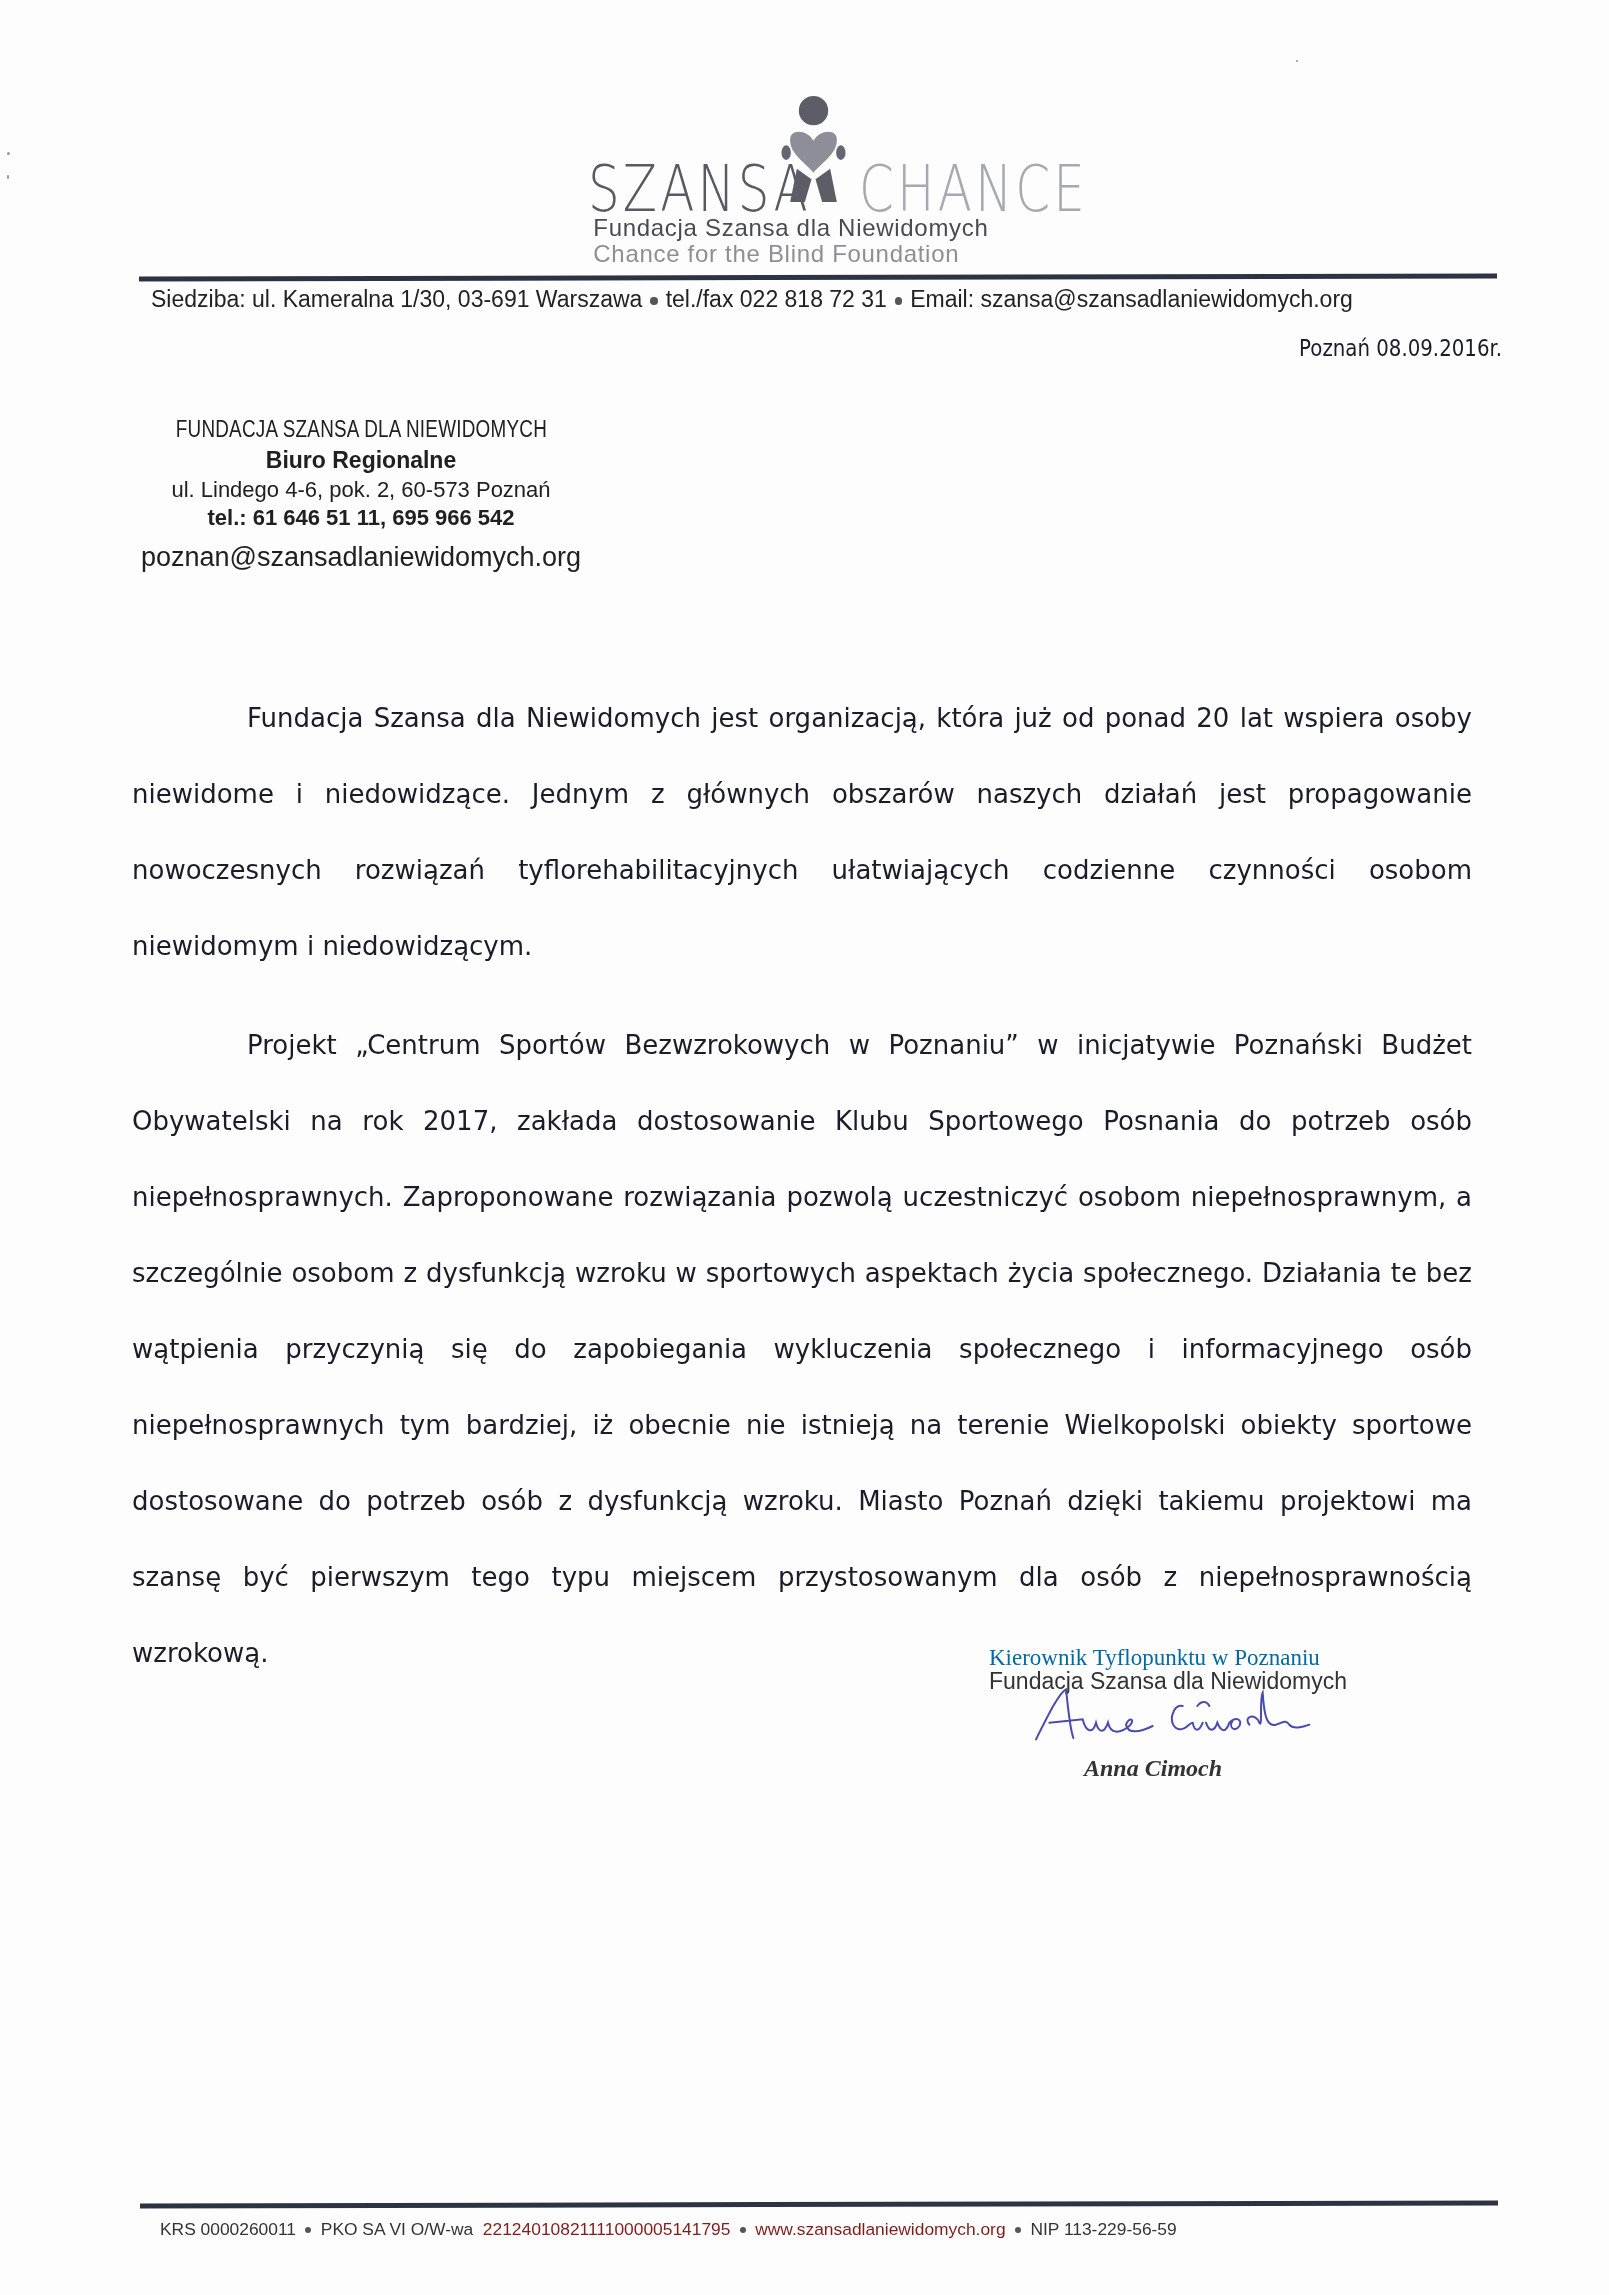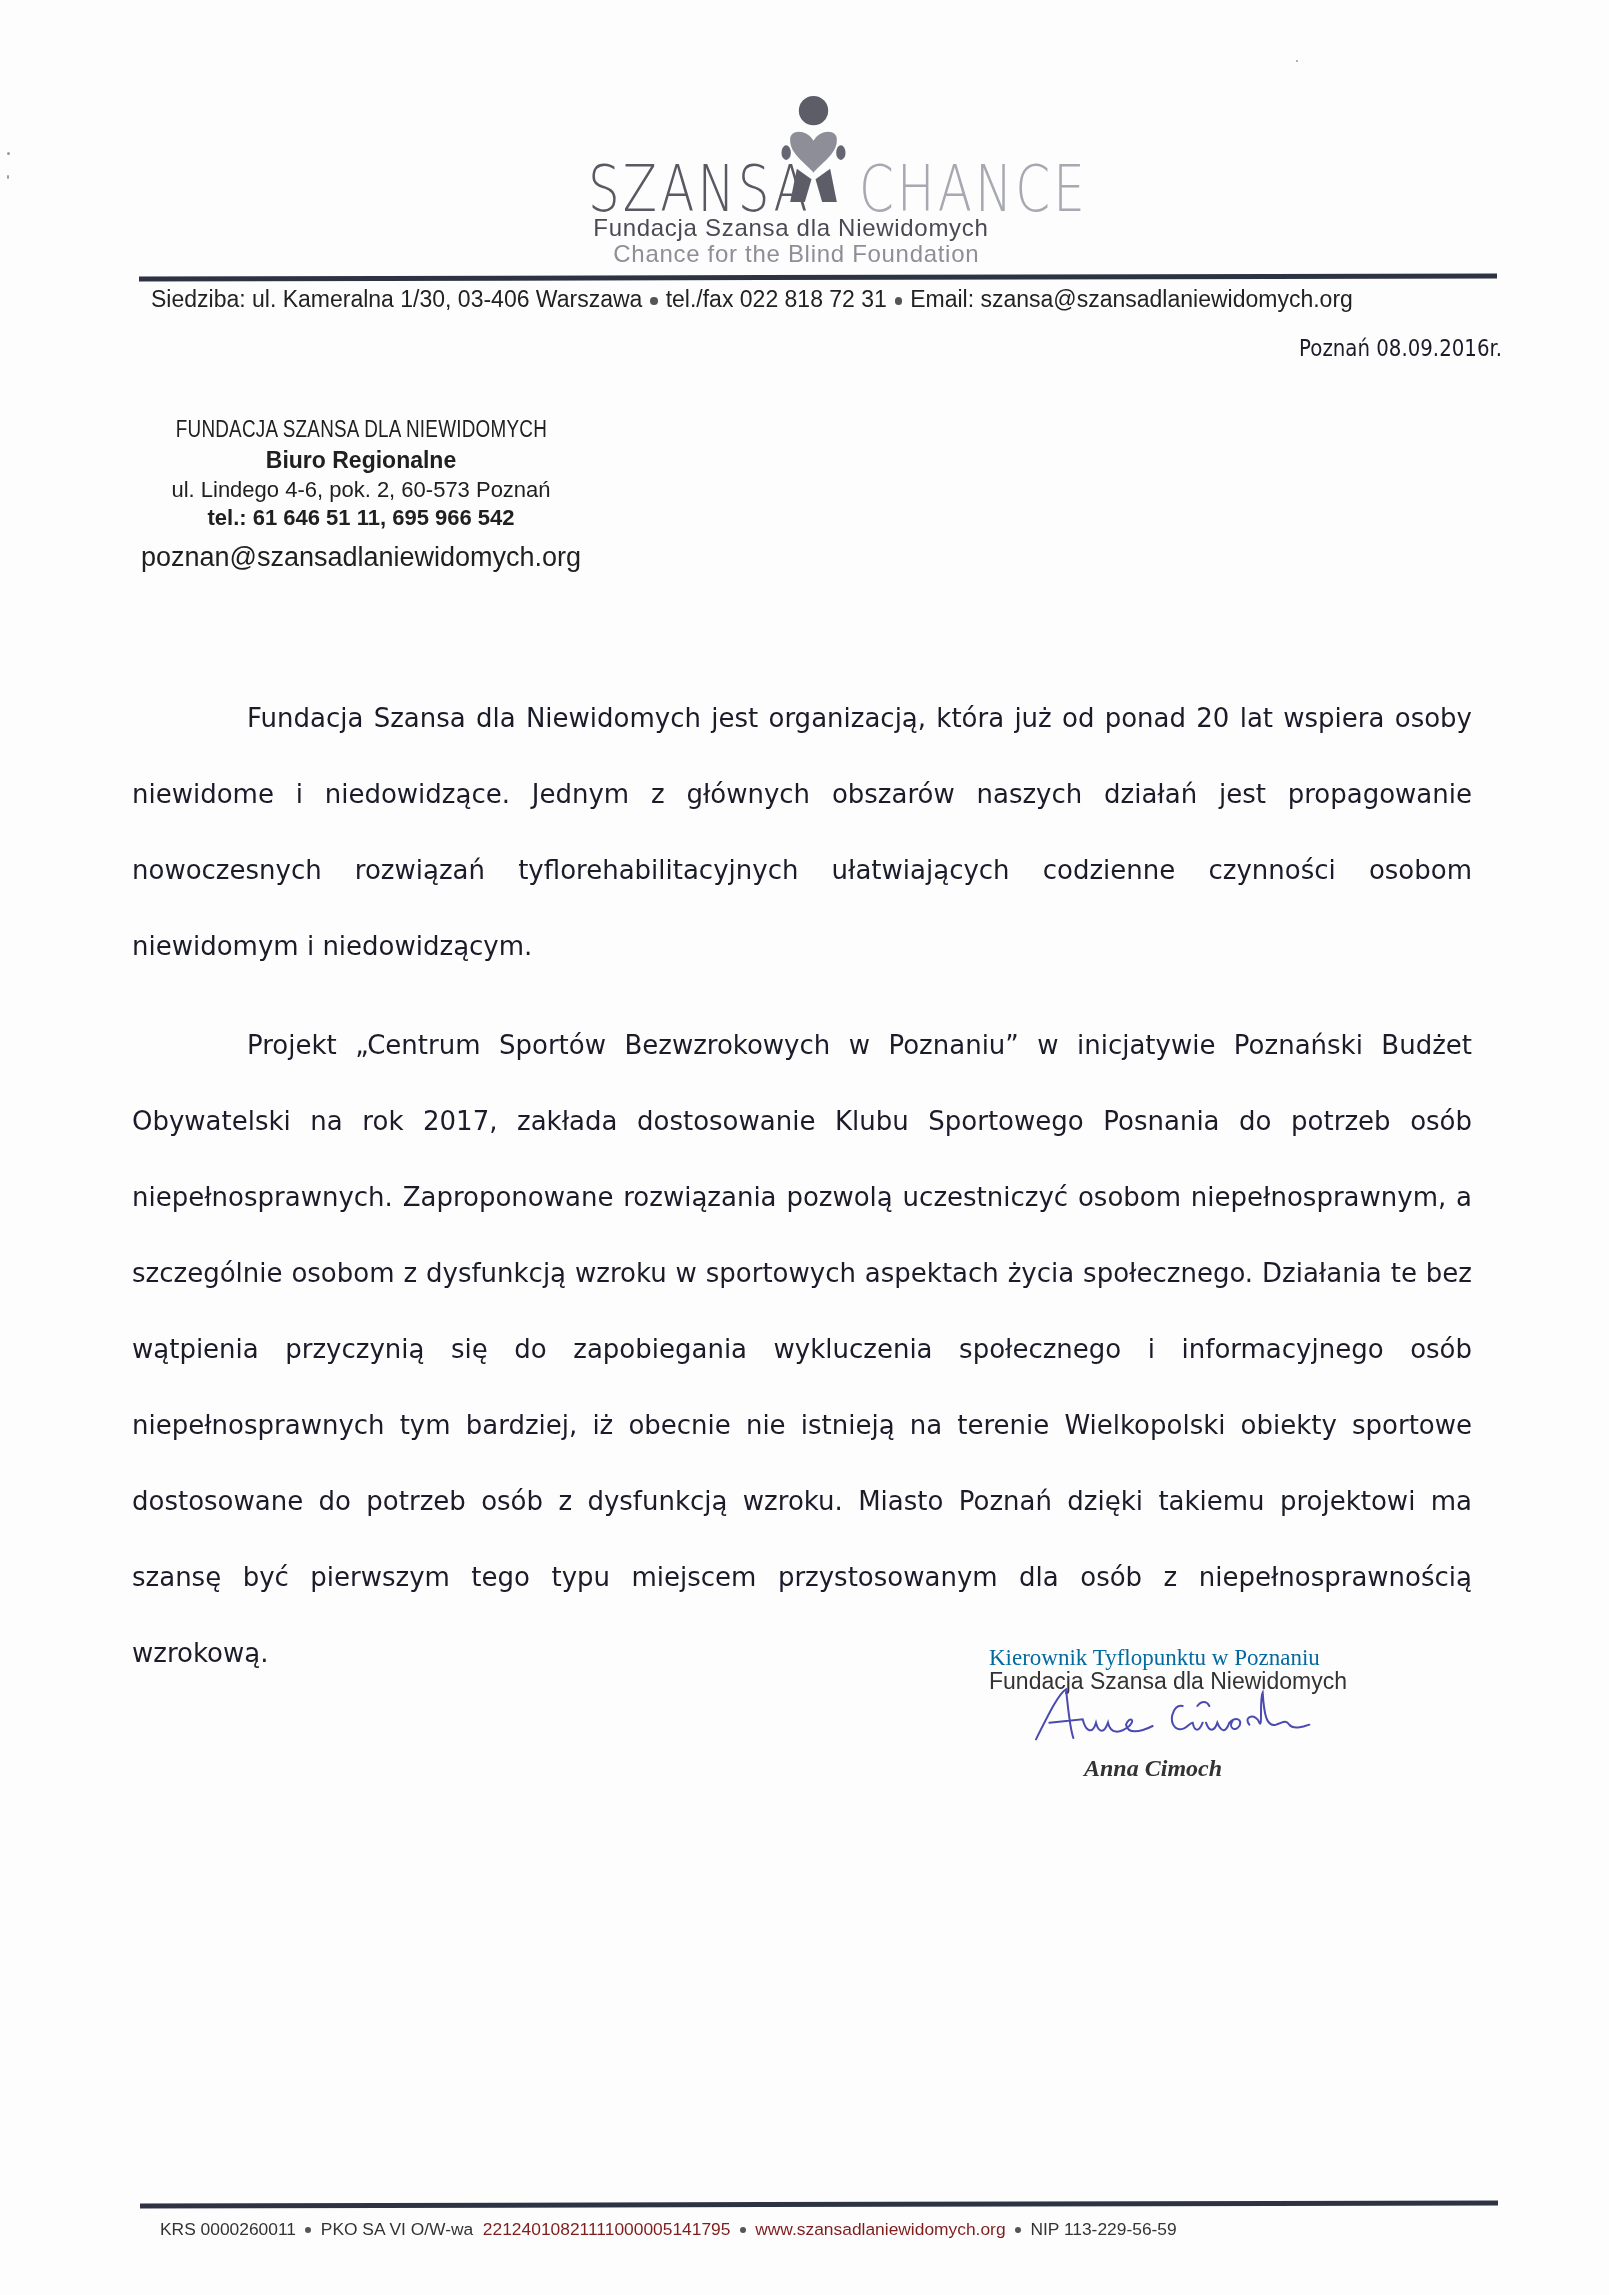--- a/index.html
+++ b/index.html
@@ -31,21 +31,21 @@
   }
   .logo-figure { position: absolute; left: 182px; top: 0; width: 87px; height: 110px; }
   .logo-sub1 {
     position: absolute; left: 5.3px; top: 120px;
     font-family: "Liberation Sans", sans-serif;
     font-size: 24px; color: #4a4a55; letter-spacing: 0.7px; white-space: nowrap;
   }
   .logo-sub2 {
     position: absolute; left: 5.3px; top: 146px;
     font-family: "Liberation Sans", sans-serif;
-    font-size: 24px; color: #8e8e98; letter-spacing: 0.7px; white-space: nowrap; margin-left: 20px;
+    font-size: 24px; color: #8e8e98; letter-spacing: 0.7px; white-space: nowrap;
   }
 
   
   .rule-top { left: 139px; top: 275px; width: 1358px; height: 4.7px; background: #2e3344; transform: rotate(-0.12deg); }
   .rule-bottom { left: 140px; top: 2202px; width: 1358px; height: 4.7px; background: #2e3344; transform: rotate(-0.12deg); }
 
   
   .contact-line {
     left: 151px; top: 286px;
     font-family: "Liberation Sans", sans-serif;
@@ -109,21 +109,21 @@
     <path d="M90 112 L 68 128 L 78 162 L 100 162 Z" fill="#5d5d68"></path>
   </svg>
   <span class="logo-word-right">CHANCE</span>
   <div class="logo-sub1">Fundacja Szansa dla Niewidomych</div>
   <div class="logo-sub2">Chance for the Blind Foundation</div>
 </div>
 
 <div class="abs rule-top"></div>
 
 <div class="abs contact-line">
-  <span>Siedziba: ul. Kameralna 1/30, 03-406 Warszawa</span><span class="dot"></span><span>tel./fax 022 818 72 31</span><span class="dot"></span><span>Email: szansa@szansadlaniewidomych.org</span>
+  <span>Siedziba: ul. Kameralna 1/30, 03-691 Warszawa</span><span class="dot"></span><span>tel./fax 022 818 72 31</span><span class="dot"></span><span>Email: szansa@szansadlaniewidomych.org</span>
 </div>
 
 <div class="abs date">Poznań 08.09.2016r.</div>
 
 <div class="abs stamp">
   <div><span class="s1">FUNDACJA SZANSA DLA NIEWIDOMYCH</span></div>
   <div class="s2">Biuro Regionalne</div>
   <div class="s3">ul. Lindego 4-6, pok. 2, 60-573 Poznań</div>
   <div class="s4">tel.: 61 646 51 11, 695 966 542</div>
   <div class="s5">poznan@szansadlaniewidomych.org</div>

